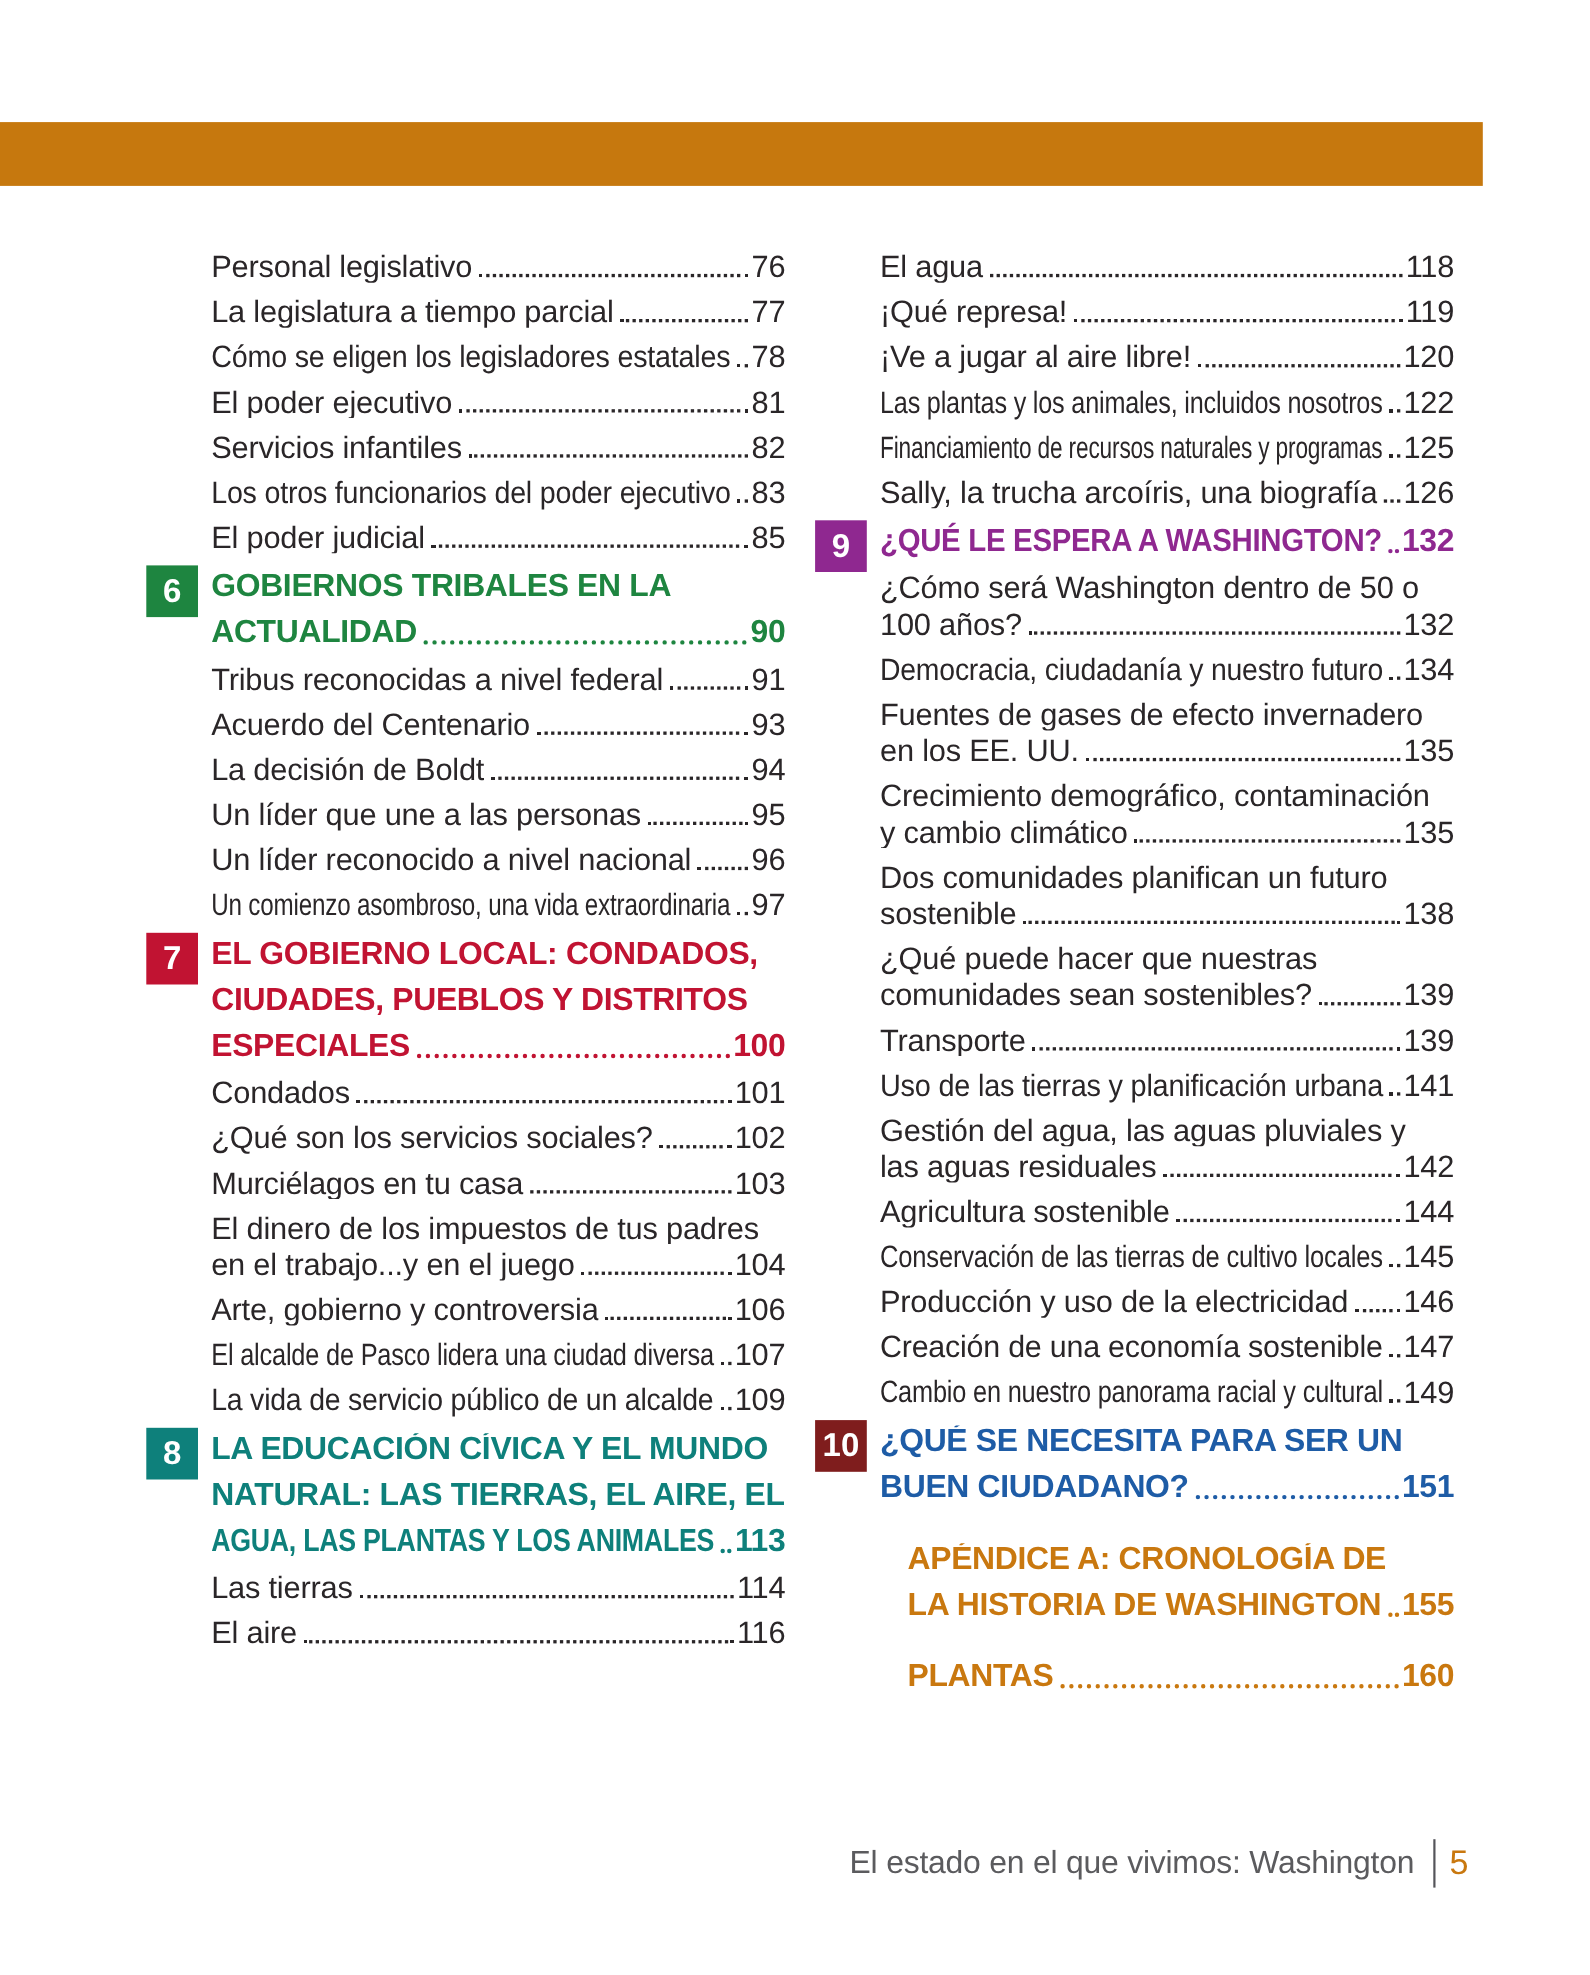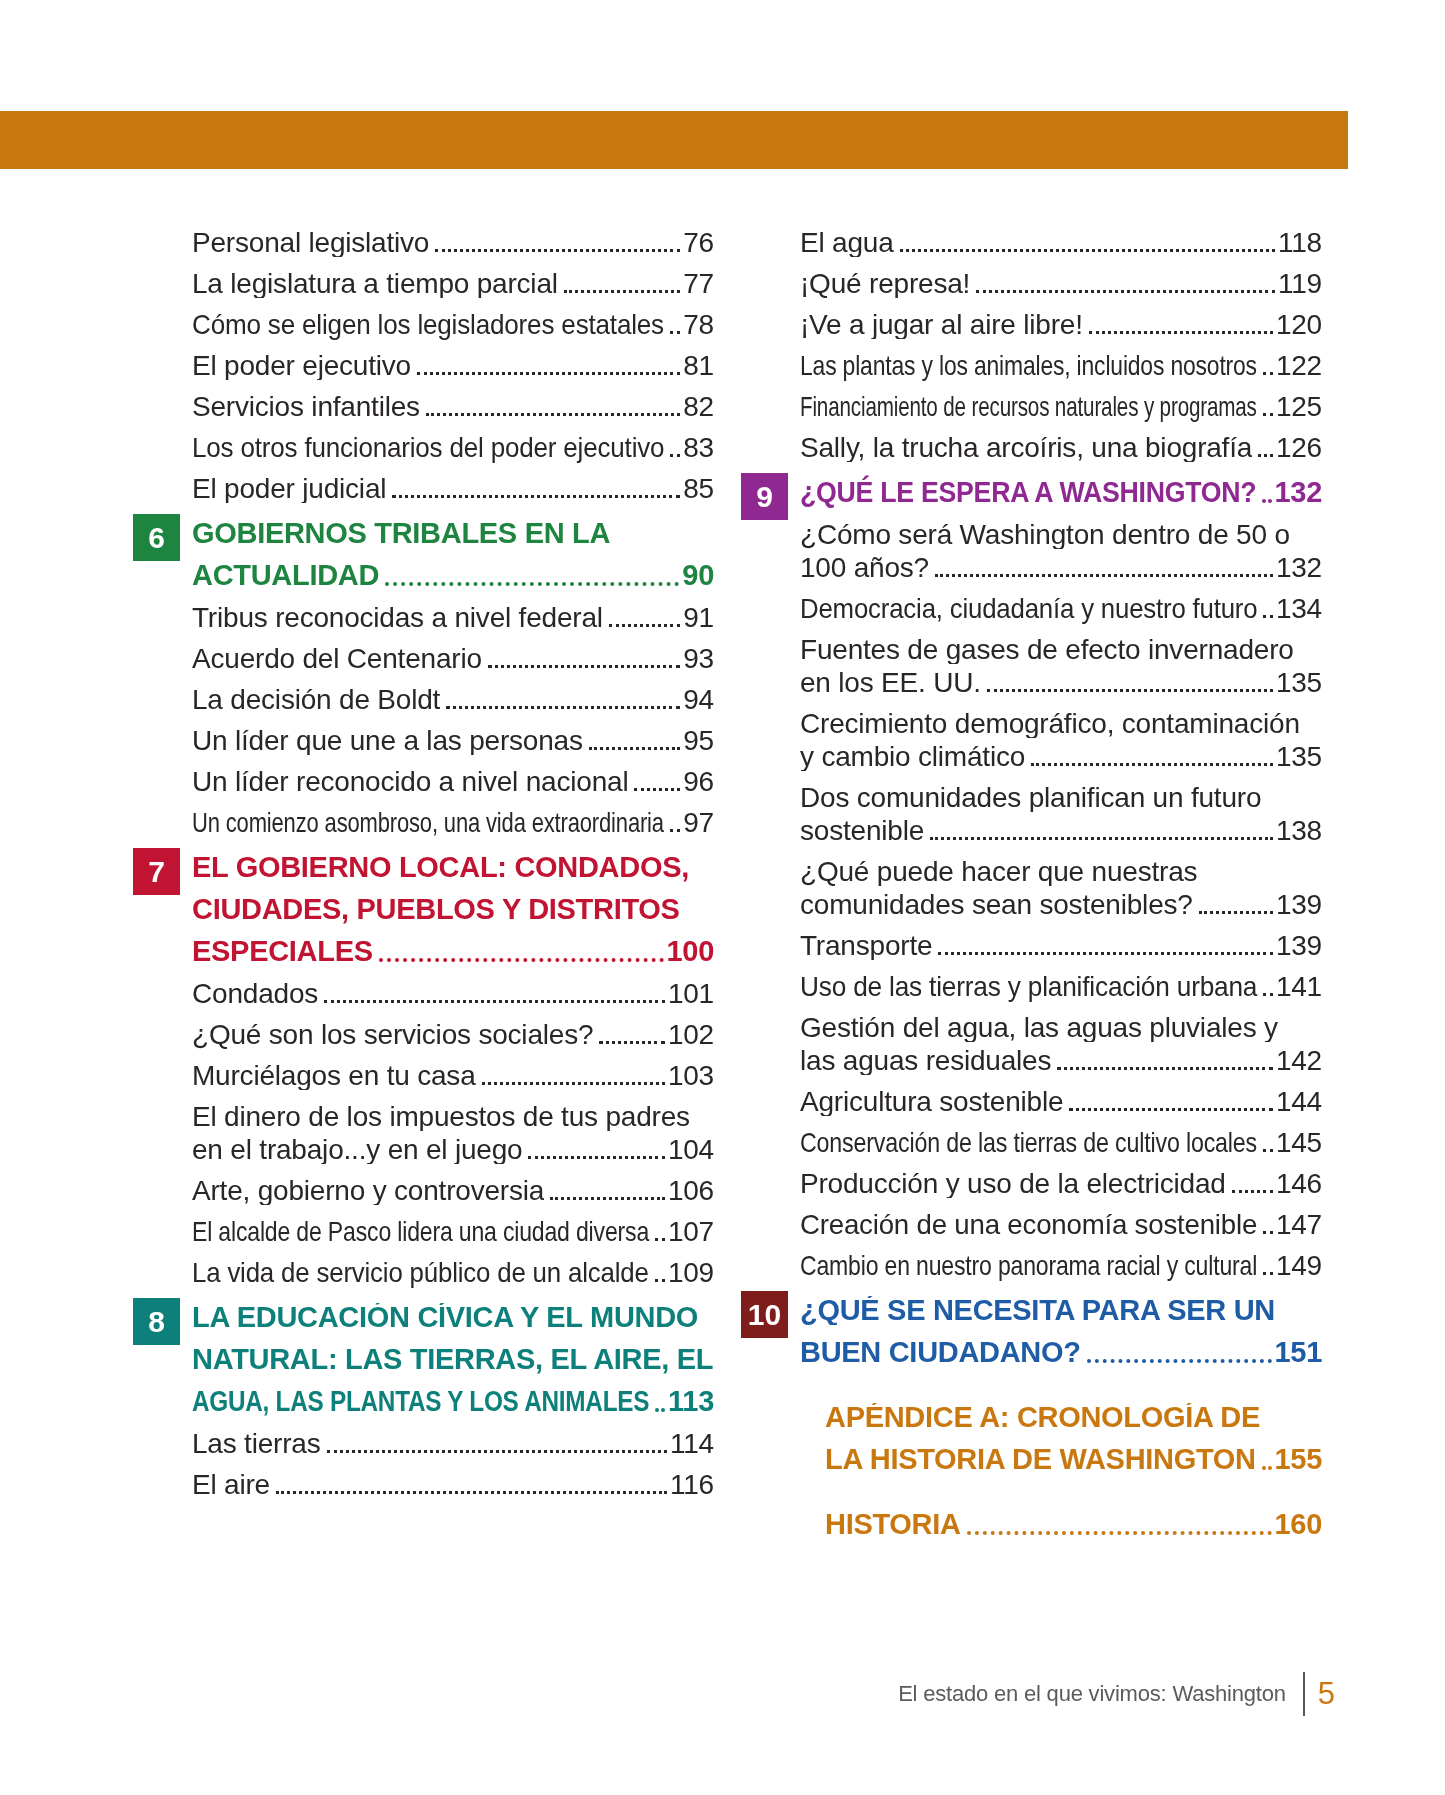--- a/index.html
+++ b/index.html
@@ -24,21 +24,21 @@
   .sec { position:relative; margin:16px 0 12px 0; font-weight:bold; }
   .sec .row { font-size:29px; line-height:29px; margin-bottom:13px; color:inherit; letter-spacing:-0.3px; }
   .sec .dots { border-bottom-width:4px; margin-bottom:4px; }
   .sec.orange-head { margin-top:36px;margin-left:25px; }
 
   .badge { position:absolute; left:-59px; top:-5px; min-width:47px; height:47px;
            padding:0 6px; box-sizing:border-box; color:#ffffff; display:flex;
            align-items:center; justify-content:center; font-size:30px; font-weight:bold; }
 
   .footer { position:absolute; top:1672px; right:110px; display:flex; align-items:center; }
-  .footer-text { font-size:22px; color:#5b5b5e; letter-spacing:-0.2px; }
+  .footer-text { font-size:29px; color:#5b5b5e; letter-spacing:-0.2px; }
   .footer-bar  { width:2px; height:44px; background:#55555a; margin:0 13px 0 17px; }
   .footer-num  { font-size:31px; }
 </style>
 </head>
 <body>
 
 <div class="topbar" style="background: rgb(198, 120, 14);"></div>
 
 <div class="col col-left">
     <div class="entry">
@@ -421,21 +421,21 @@
         <span class="t">APÉNDICE A: CRONOLOGÍA DE</span>
       </div>
       <div class="row">
         <span class="t">LA HISTORIA DE WASHINGTON</span>
         <span class="dots"></span>
         <span class="n">155</span>
       </div>
     </div>
     <div class="sec orange-head" style="color: rgb(201, 120, 15);">
       <div class="row">
-        <span class="t">HISTORIA</span>
+        <span class="t">PLANTAS</span>
         <span class="dots"></span>
         <span class="n">160</span>
       </div>
     </div>
   </div>
 
 <div class="footer">
   <span class="footer-text">El estado en el que vivimos: Washington</span>
   <span class="footer-bar"></span>
   <span class="footer-num" style="color: rgb(201, 120, 15);">5</span>

